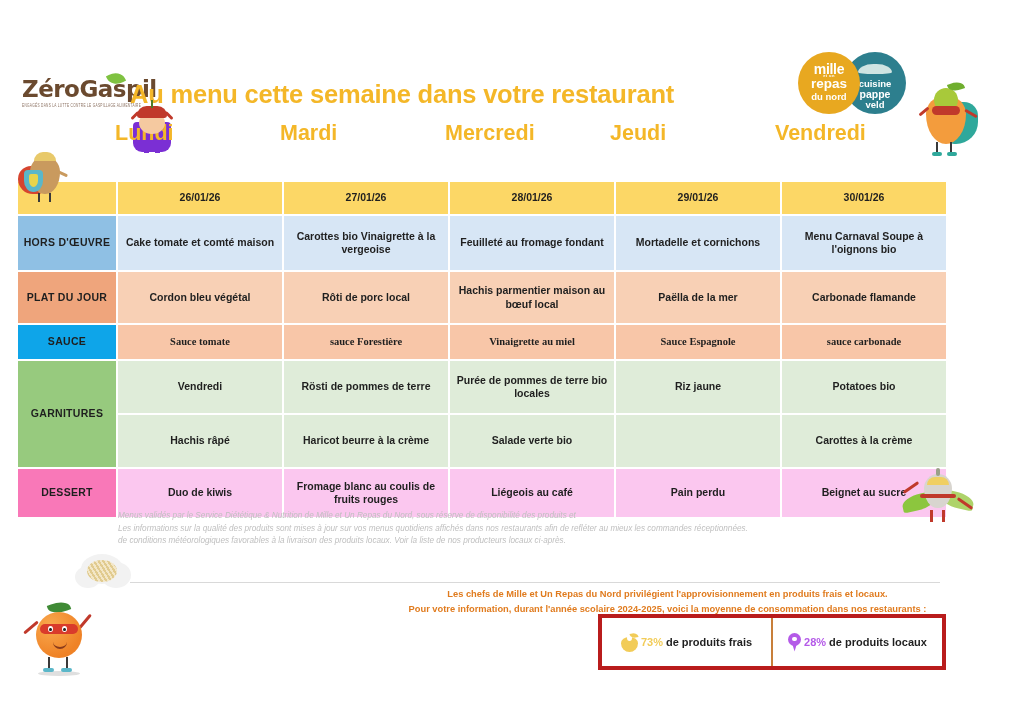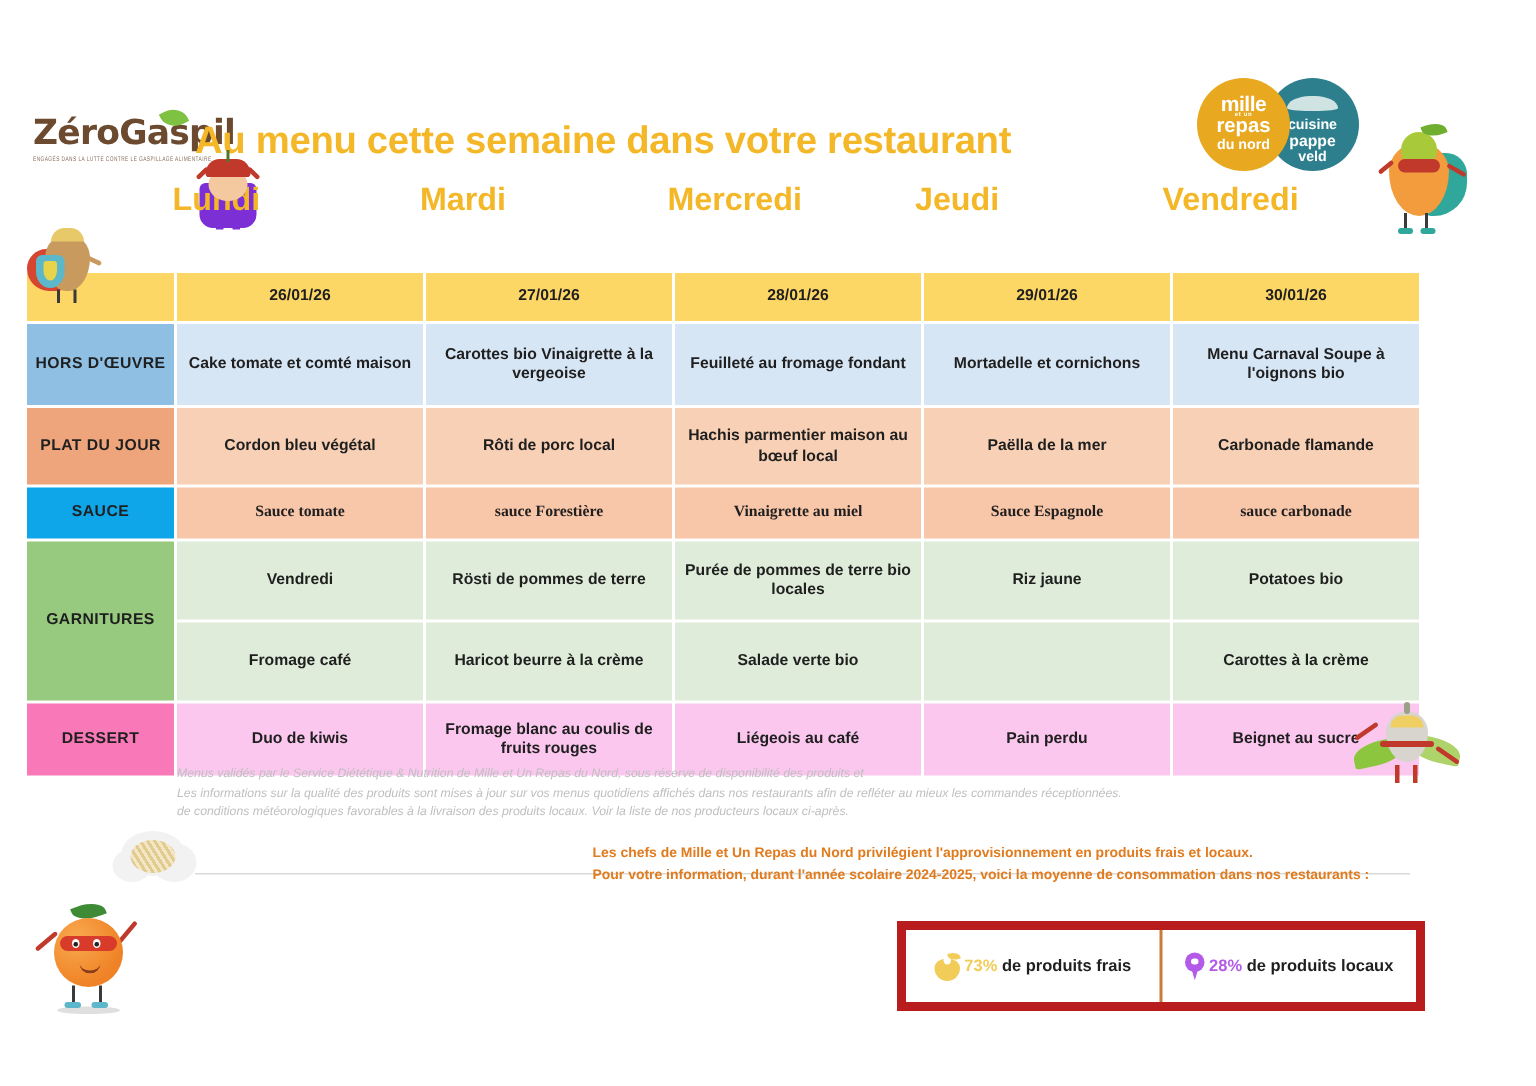--- a/index.html
+++ b/index.html
@@ -240,34 +240,35 @@
 
   
   .rule {
     position: absolute;
     left: 130px; top: 582px;
     width: 810px; height: 1px;
     background: #d9d9d9;
   }
   .chef-text {
     position: absolute;
-    left: 395px; top: 561px;
+    left: 395px; top: 587px;
     width: 545px;
+    text-align: center;
     font-size: 9.3px;
     font-weight: bold;
     color: #e07b1e;
     line-height: 1.6;
   }
   .chef-text div { white-space: nowrap; }
 
   .stats-box {
     position: absolute;
     left: 598px; top: 614px;
     width: 340px; height: 48px;
-    border: 6px solid #b91c1c;
+    border: 4px solid #b91c1c;
     display: flex;
     background: #fff;
   }
   .stat {
     flex: 1 1 0;
     display: flex;
     align-items: center;
     justify-content: center;
     gap: 3px;
     font-size: 11px;
@@ -435,21 +436,21 @@
 
     <tr>
       <td class="rowlabel lbl-garn" rowspan="2">GARNITURES</td>
       <td class="cell-garn">Vendredi</td>
       <td class="cell-garn">Rösti de pommes de terre</td>
       <td class="cell-garn">Purée de pommes de terre bio locales</td>
       <td class="cell-garn">Riz jaune</td>
       <td class="cell-garn">Potatoes bio</td>
     </tr>
     <tr>
-      <td class="cell-garn">Fromage café</td>
+      <td class="cell-garn">Hachis râpé</td>
       <td class="cell-garn">Haricot beurre à la crème</td>
       <td class="cell-garn">Salade verte bio</td>
       <td class="cell-garn"></td>
       <td class="cell-garn">Carottes à la crème</td>
     </tr>
 
     <tr>
       <td class="rowlabel lbl-dessert">DESSERT</td>
       <td class="cell-dessert">Duo de kiwis</td>
       <td class="cell-dessert">Fromage blanc au coulis de fruits rouges</td>

